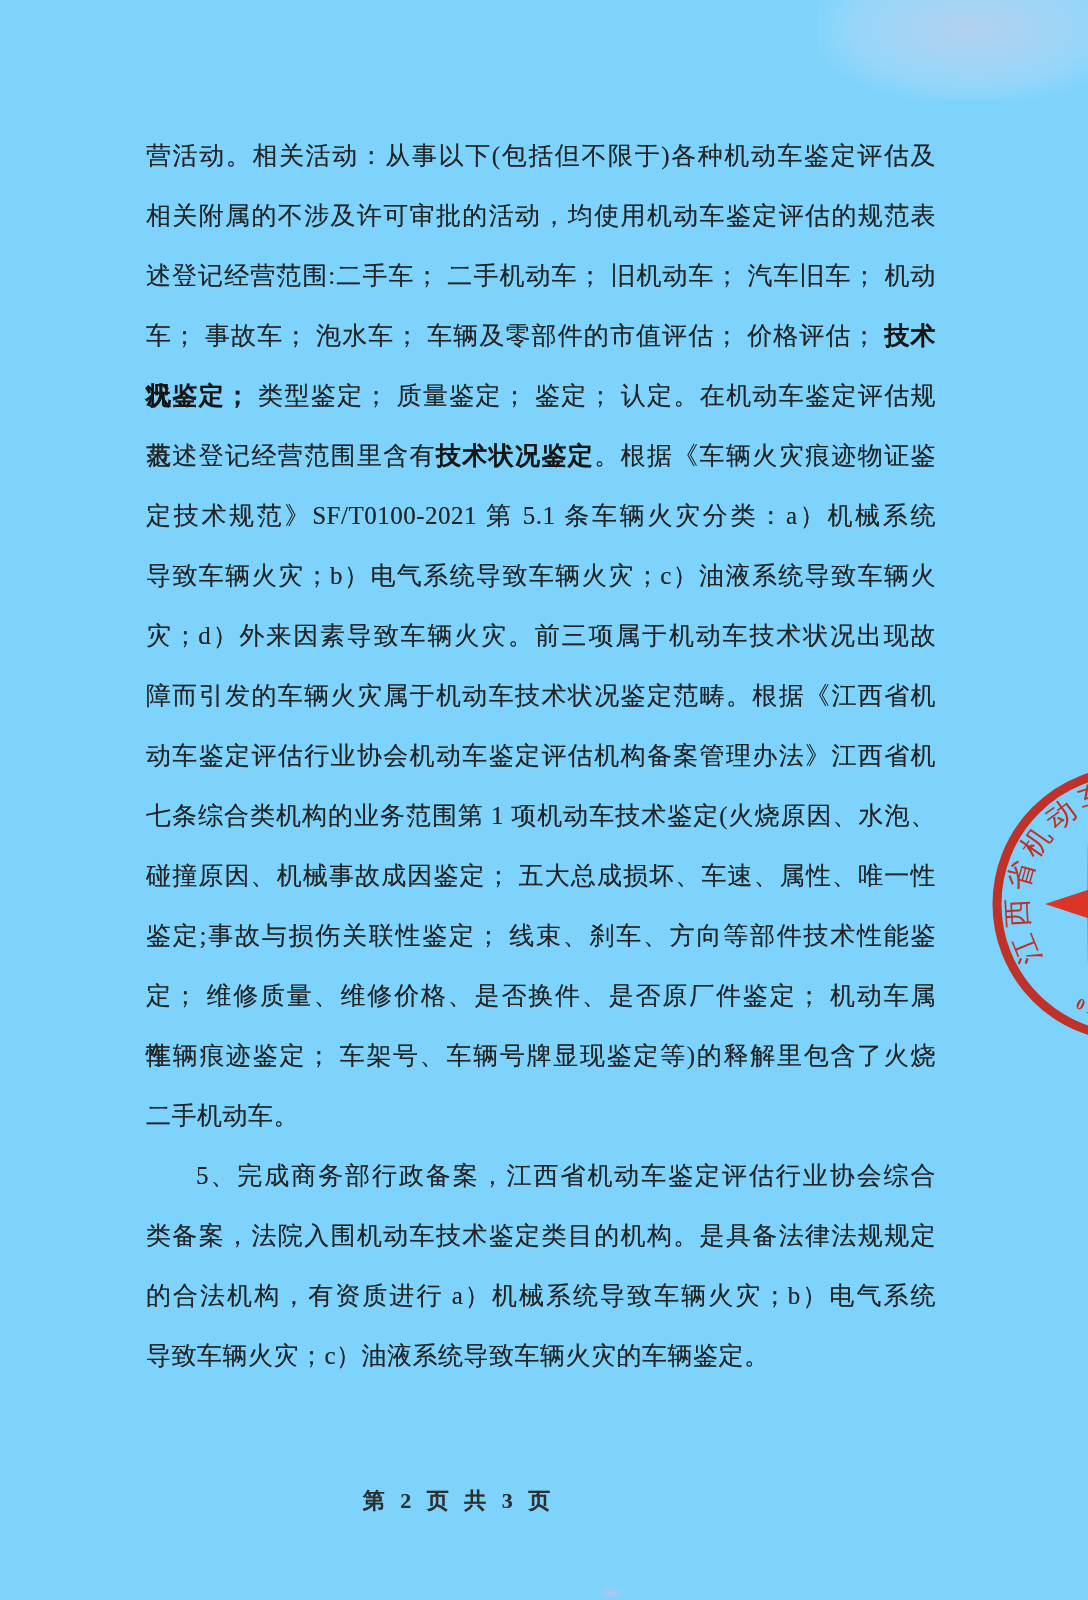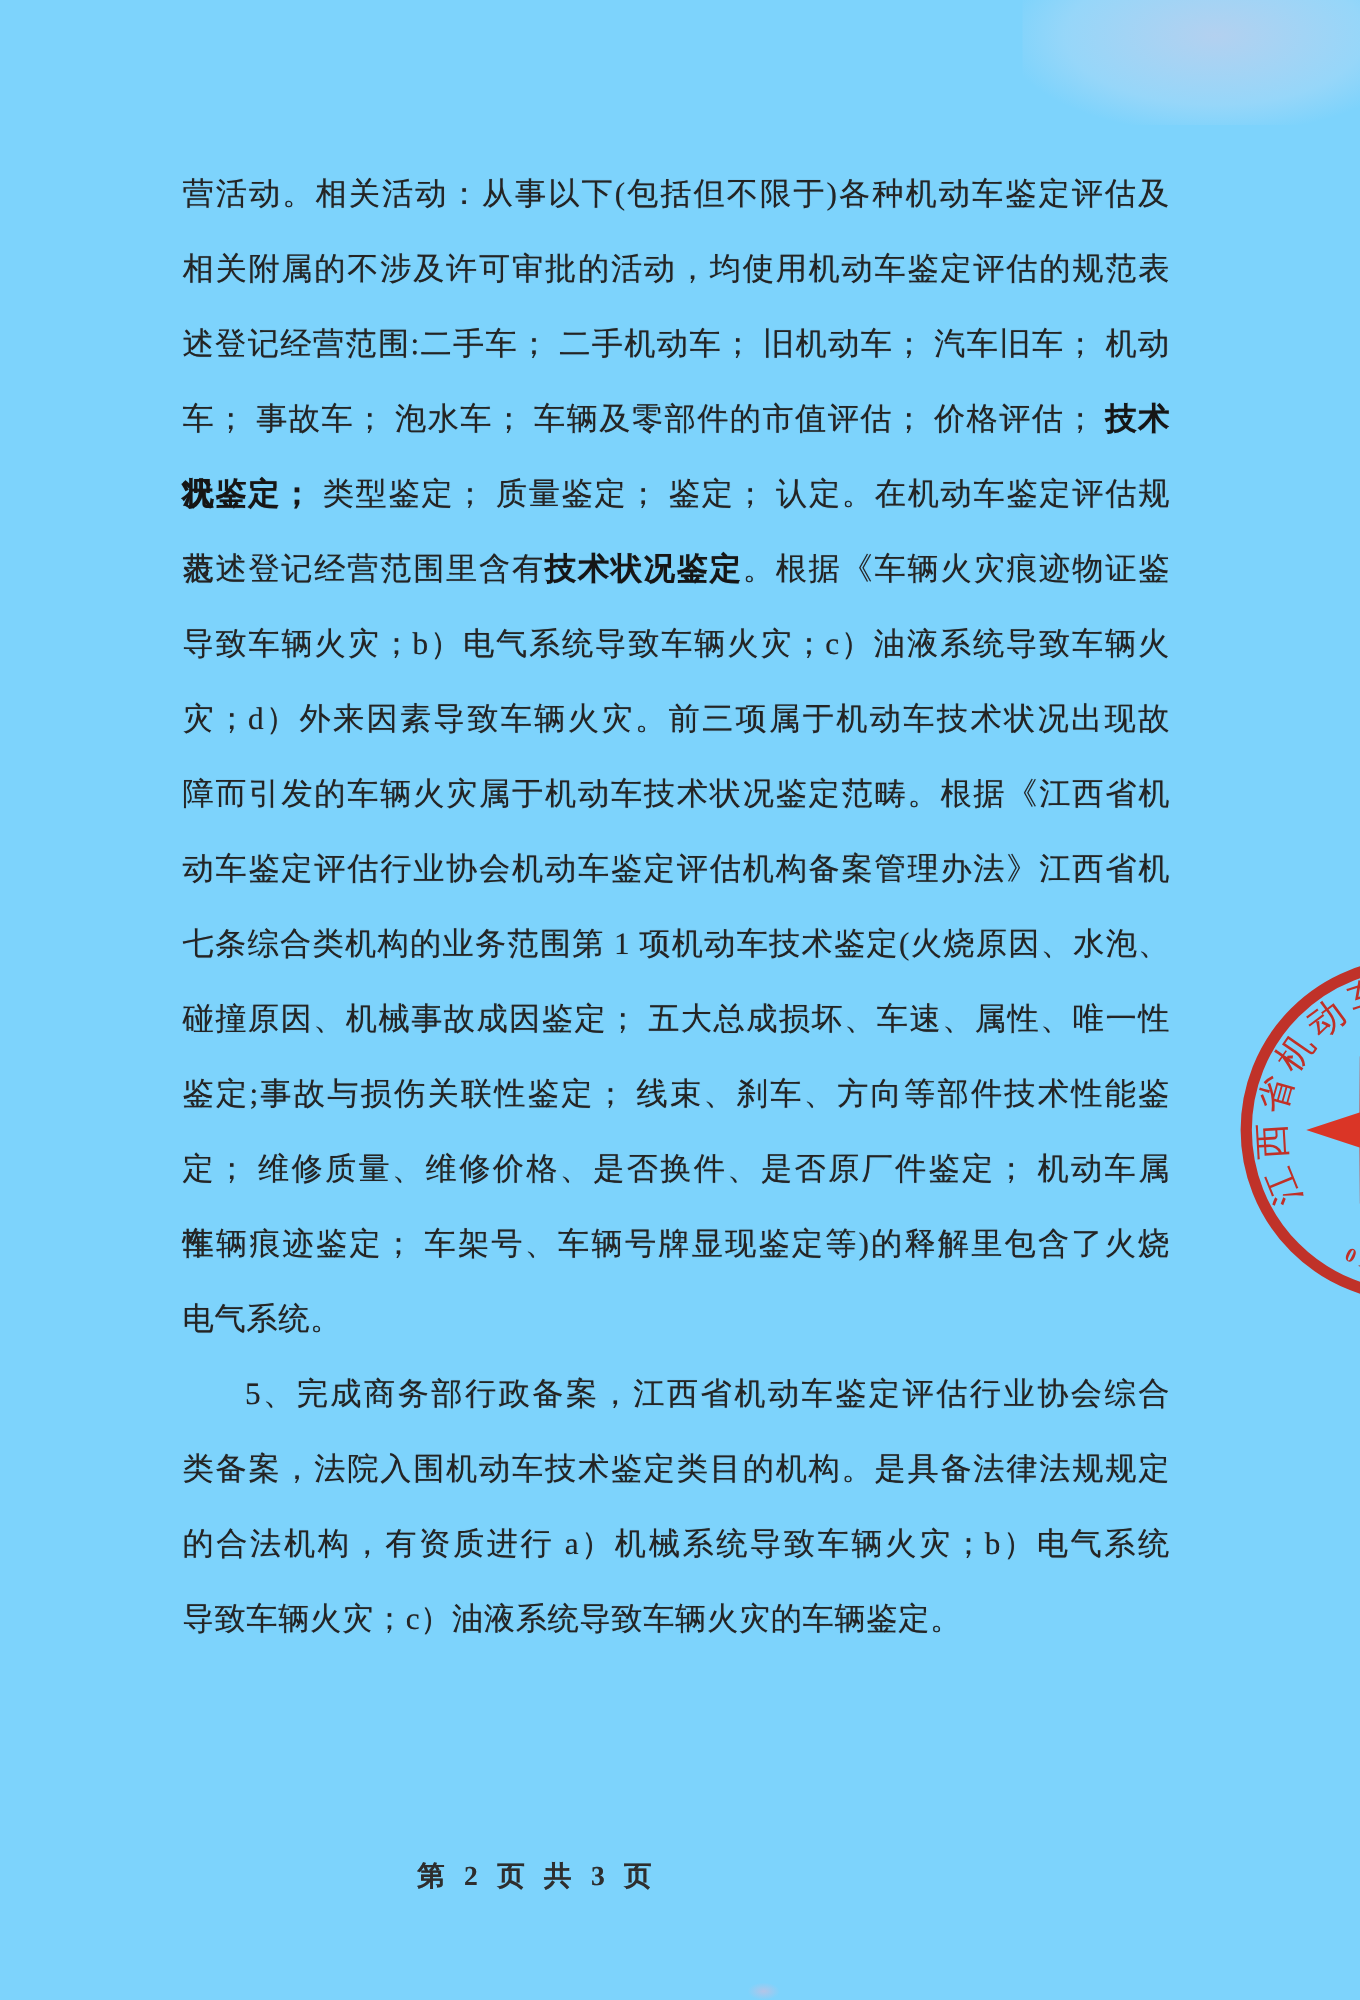--- a/index.html
+++ b/index.html
@@ -34,20 +34,21 @@
   }
   .line.justify { text-align:justify; text-align-last:justify; text-justify:inter-character; }
   .line.indent  { text-indent:50px; }
   .line.heading { font-weight:700; font-size:26px; color:#1c1c1c; }
   .b { font-weight:700; color:#161616; }
   .footer {
     position:absolute; top:1486px; left:0; width:860px;
     text-align:center; font-size:22px; font-weight:700;
     letter-spacing:5px; color:#2e2e2e;
     text-shadow:0 0 0.5px rgba(30,30,30,0.4);
+    padding-left:29px;
   }
   .seal {
     position:absolute; left:985px; top:757px;
     width:300px; height:300px;
     opacity:0.95;
   }
   .seal text {
     font-family:"Liberation Serif","DejaVu Serif",serif;
   }
 </style>
@@ -59,30 +60,31 @@
   <div class="smudge-top"></div>
   <div class="smudge-bottom"></div>
 
   <div class="doc-body" id="doc-body">
       <div class="line justify"><span>营活动。相关活动：从事以下(包括但不限于)各种机动车鉴定评估及</span></div>
       <div class="line justify"><span>相关附属的不涉及许可审批的活动，均使用机动车鉴定评估的规范表</span></div>
       <div class="line justify"><span>述登记经营范围:二手车； 二手机动车； 旧机动车； 汽车旧车； 机动</span></div>
       <div class="line justify"><span>车； 事故车； 泡水车； 车辆及零部件的市值评估； 价格评估； </span><span class="b">技术状</span></div>
       <div class="line justify"><span class="b">况鉴定；</span><span> 类型鉴定； 质量鉴定； 鉴定； 认定。在机动车鉴定评估规范</span></div>
       <div class="line justify"><span>表述登记经营范围里含有</span><span class="b">技术状况鉴定</span><span>。根据《车辆火灾痕迹物证鉴</span></div>
+      <div class="line justify"><span>定技术规范》SF/T0100-2021 第 5.1 条车辆火灾分类：a）机械系统</span></div>
       <div class="line justify"><span>导致车辆火灾；b）电气系统导致车辆火灾；c）油液系统导致车辆火</span></div>
       <div class="line justify"><span>灾；d）外来因素导致车辆火灾。前三项属于机动车技术状况出现故</span></div>
       <div class="line justify"><span>障而引发的车辆火灾属于机动车技术状况鉴定范畴。根据《江西省机</span></div>
       <div class="line justify"><span>动车鉴定评估行业协会机动车鉴定评估机构备案管理办法》江西省机</span></div>
       <div class="line justify"><span>七条综合类机构的业务范围第 1 项机动车技术鉴定(火烧原因、水泡、</span></div>
       <div class="line justify"><span>碰撞原因、机械事故成因鉴定； 五大总成损坏、车速、属性、唯一性</span></div>
       <div class="line justify"><span>鉴定;事故与损伤关联性鉴定； 线束、刹车、方向等部件技术性能鉴</span></div>
       <div class="line justify"><span>定； 维修质量、维修价格、是否换件、是否原厂件鉴定； 机动车属性、</span></div>
       <div class="line justify"><span>车辆痕迹鉴定； 车架号、车辆号牌显现鉴定等)的释解里包含了火烧</span></div>
-      <div class="line"><span>电气系统。</span></div>
+      <div class="line"><span>二手机动车。</span></div>
       <div class="line justify indent"><span>5、完成商务部行政备案，江西省机动车鉴定评估行业协会综合</span></div>
       <div class="line justify"><span>类备案，法院入围机动车技术鉴定类目的机构。是具备法律法规规定</span></div>
       <div class="line justify"><span>的合法机构，有资质进行 a）机械系统导致车辆火灾；b）电气系统</span></div>
       <div class="line"><span>导致车辆火灾；c）油液系统导致车辆火灾的车辆鉴定。</span></div>
     </div>
 
   <div class="footer">第 2 页 共 3 页</div>
 
   <svg class="seal" viewBox="0 0 300 300" aria-hidden="true">
 

